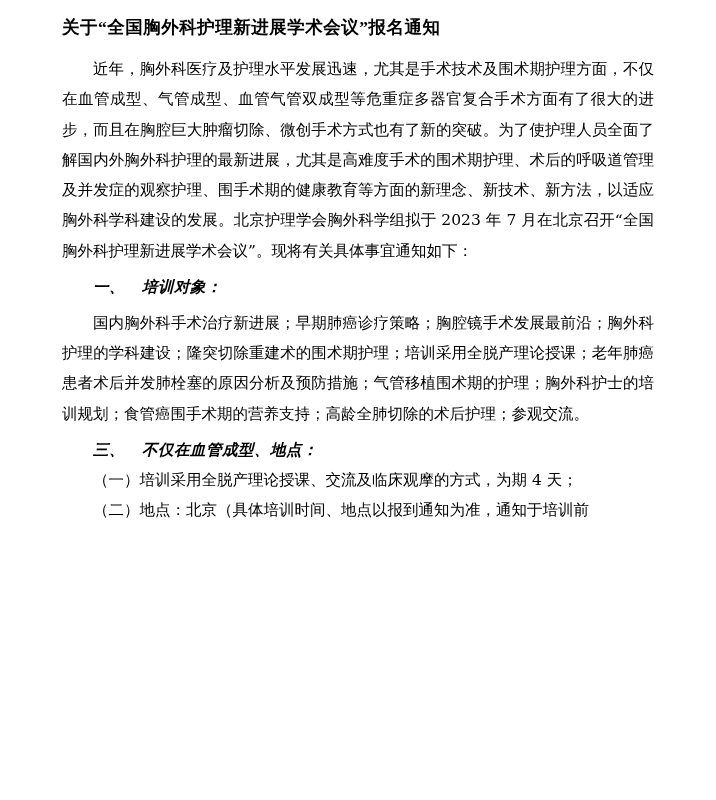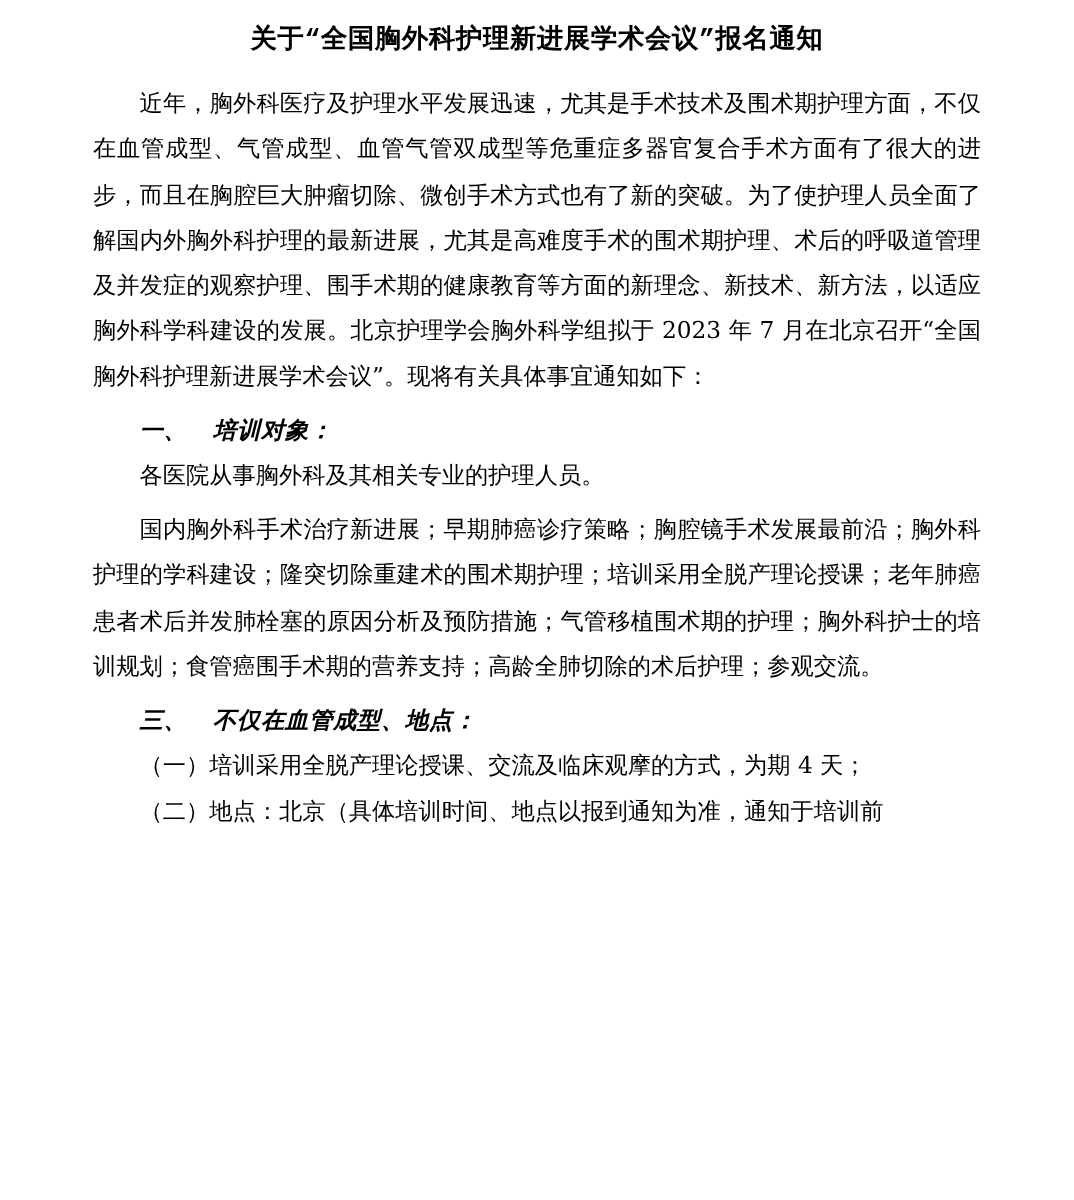--- a/index.html
+++ b/index.html
@@ -15,27 +15,26 @@
     color: #000000;
   }
   .page {
     width: 716px;
     height: 800px;
     box-sizing: border-box;
     padding: 14px 62px 0 62px;
     background: #ffffff;
   }
   .doc-title {
-    text-align: center;
     font-size: 17.5px;
     font-weight: bold;
     letter-spacing: 0.5px;
     line-height: 1.5;
     margin: 0 0 14px 0;
-    font-family: Liberation Mono, monospace;
+    font-family: Liberation Serif, serif;
   }
   .salutation {
     font-size: 15.5px;
     line-height: 1.95;
     margin: 0 0 2px 0;
     text-align: justify;
   }
   .para {
     font-size: 15.5px;
     line-height: 1.95;
@@ -77,21 +76,20 @@
   <h1 class="doc-title">关于“全国胸外科护理新进展学术会议”报名通知</h1>
 
 
   <p class="para">近年，胸外科医疗及护理水平发展迅速，尤其是手术技术及围术期护理方面，不仅在血管成型、气管成型、血管气管双成型等危重症多器官复合手术方面有了很大的进步，而且在胸腔巨大肿瘤切除、微创手术方式也有了新的突破。为了使护理人员全面了解国内外胸外科护理的最新进展，尤其是高难度手术的围术期护理、术后的呼吸道管理及并发症的观察护理、围手术期的健康教育等方面的新理念、新技术、新方法，以适应胸外科学科建设的发展。北京护理学会胸外科学组拟于 2023 年 7 月在北京召开“全国胸外科护理新进展学术会议”。现将有关具体事宜通知如下：</p>
 
   <div class="spacer-sm"></div>
 
   <p class="section-heading">
     <span class="num">一、</span><span class="gap"></span><span>培训对象：</span>
   </p>
-  <p class="body-line">各医院从事胸外科及其相关专业的护理人员。</p>
 
   <div class="spacer-sm"></div>
 
   <p class="body-line">国内胸外科手术治疗新进展；早期肺癌诊疗策略；胸腔镜手术发展最前沿；胸外科护理的学科建设；隆突切除重建术的围术期护理；培训采用全脱产理论授课；老年肺癌患者术后并发肺栓塞的原因分析及预防措施；气管移植围术期的护理；胸外科护士的培训规划；食管癌围手术期的营养支持；高龄全肺切除的术后护理；参观交流。</p>
 
   <div class="spacer-sm"></div>
 
   <p class="section-heading">
     <span class="num">三、</span><span class="gap"></span><span>不仅在血管成型、地点：</span>
   </p>

